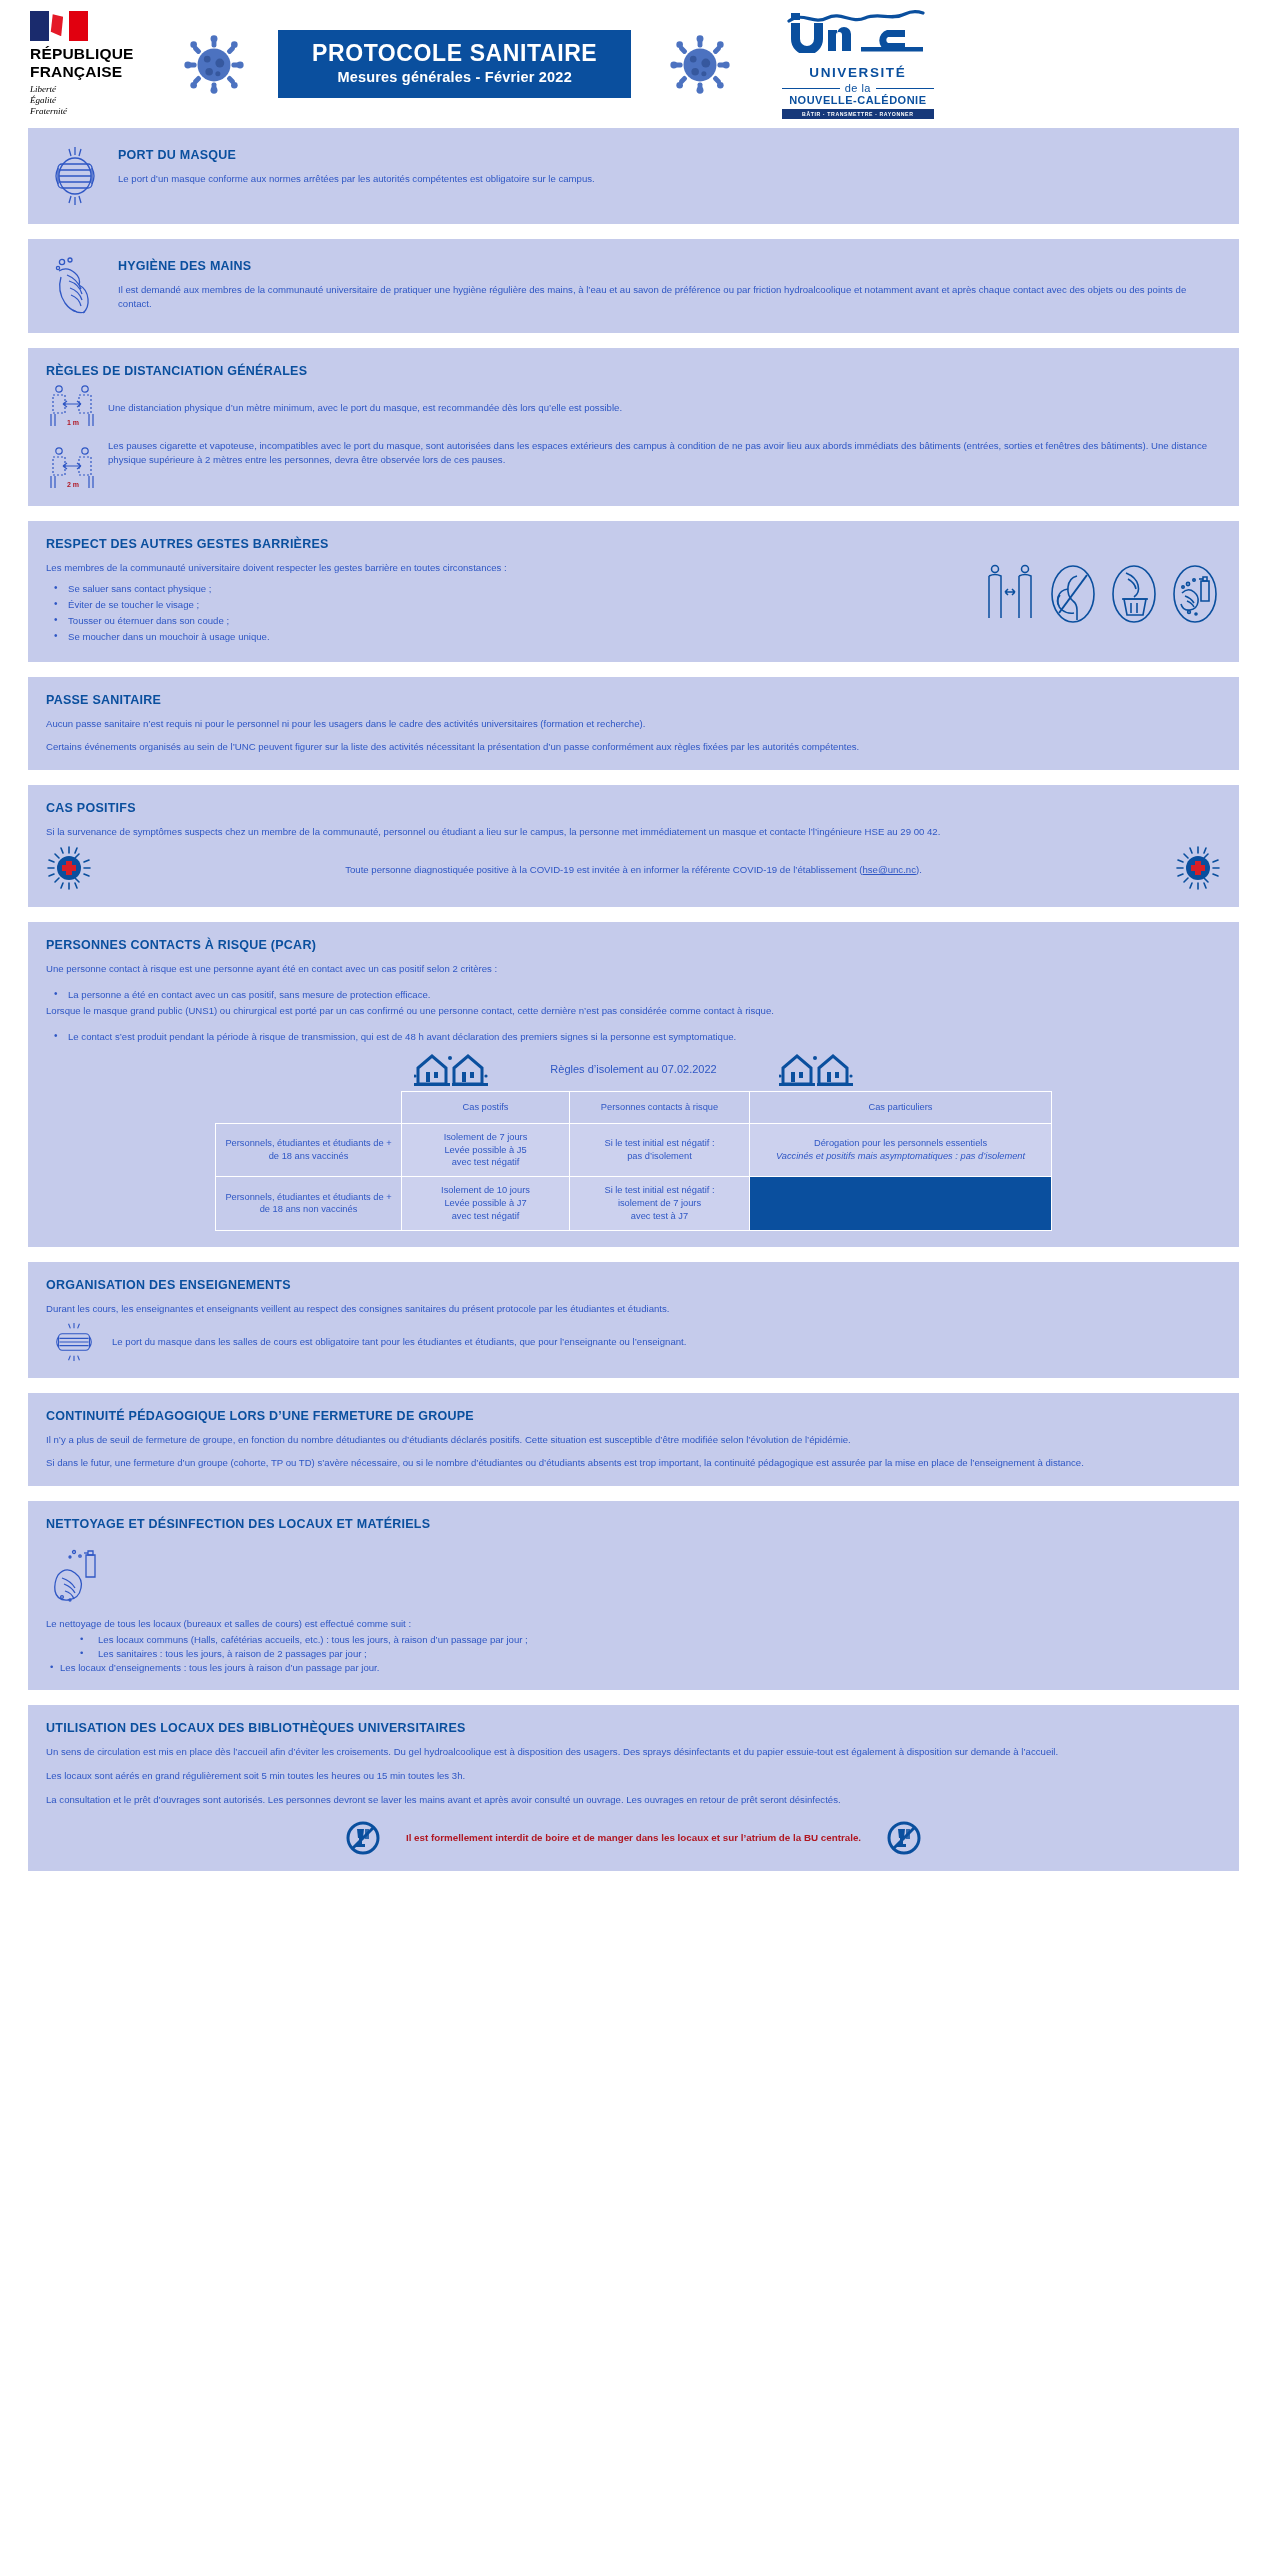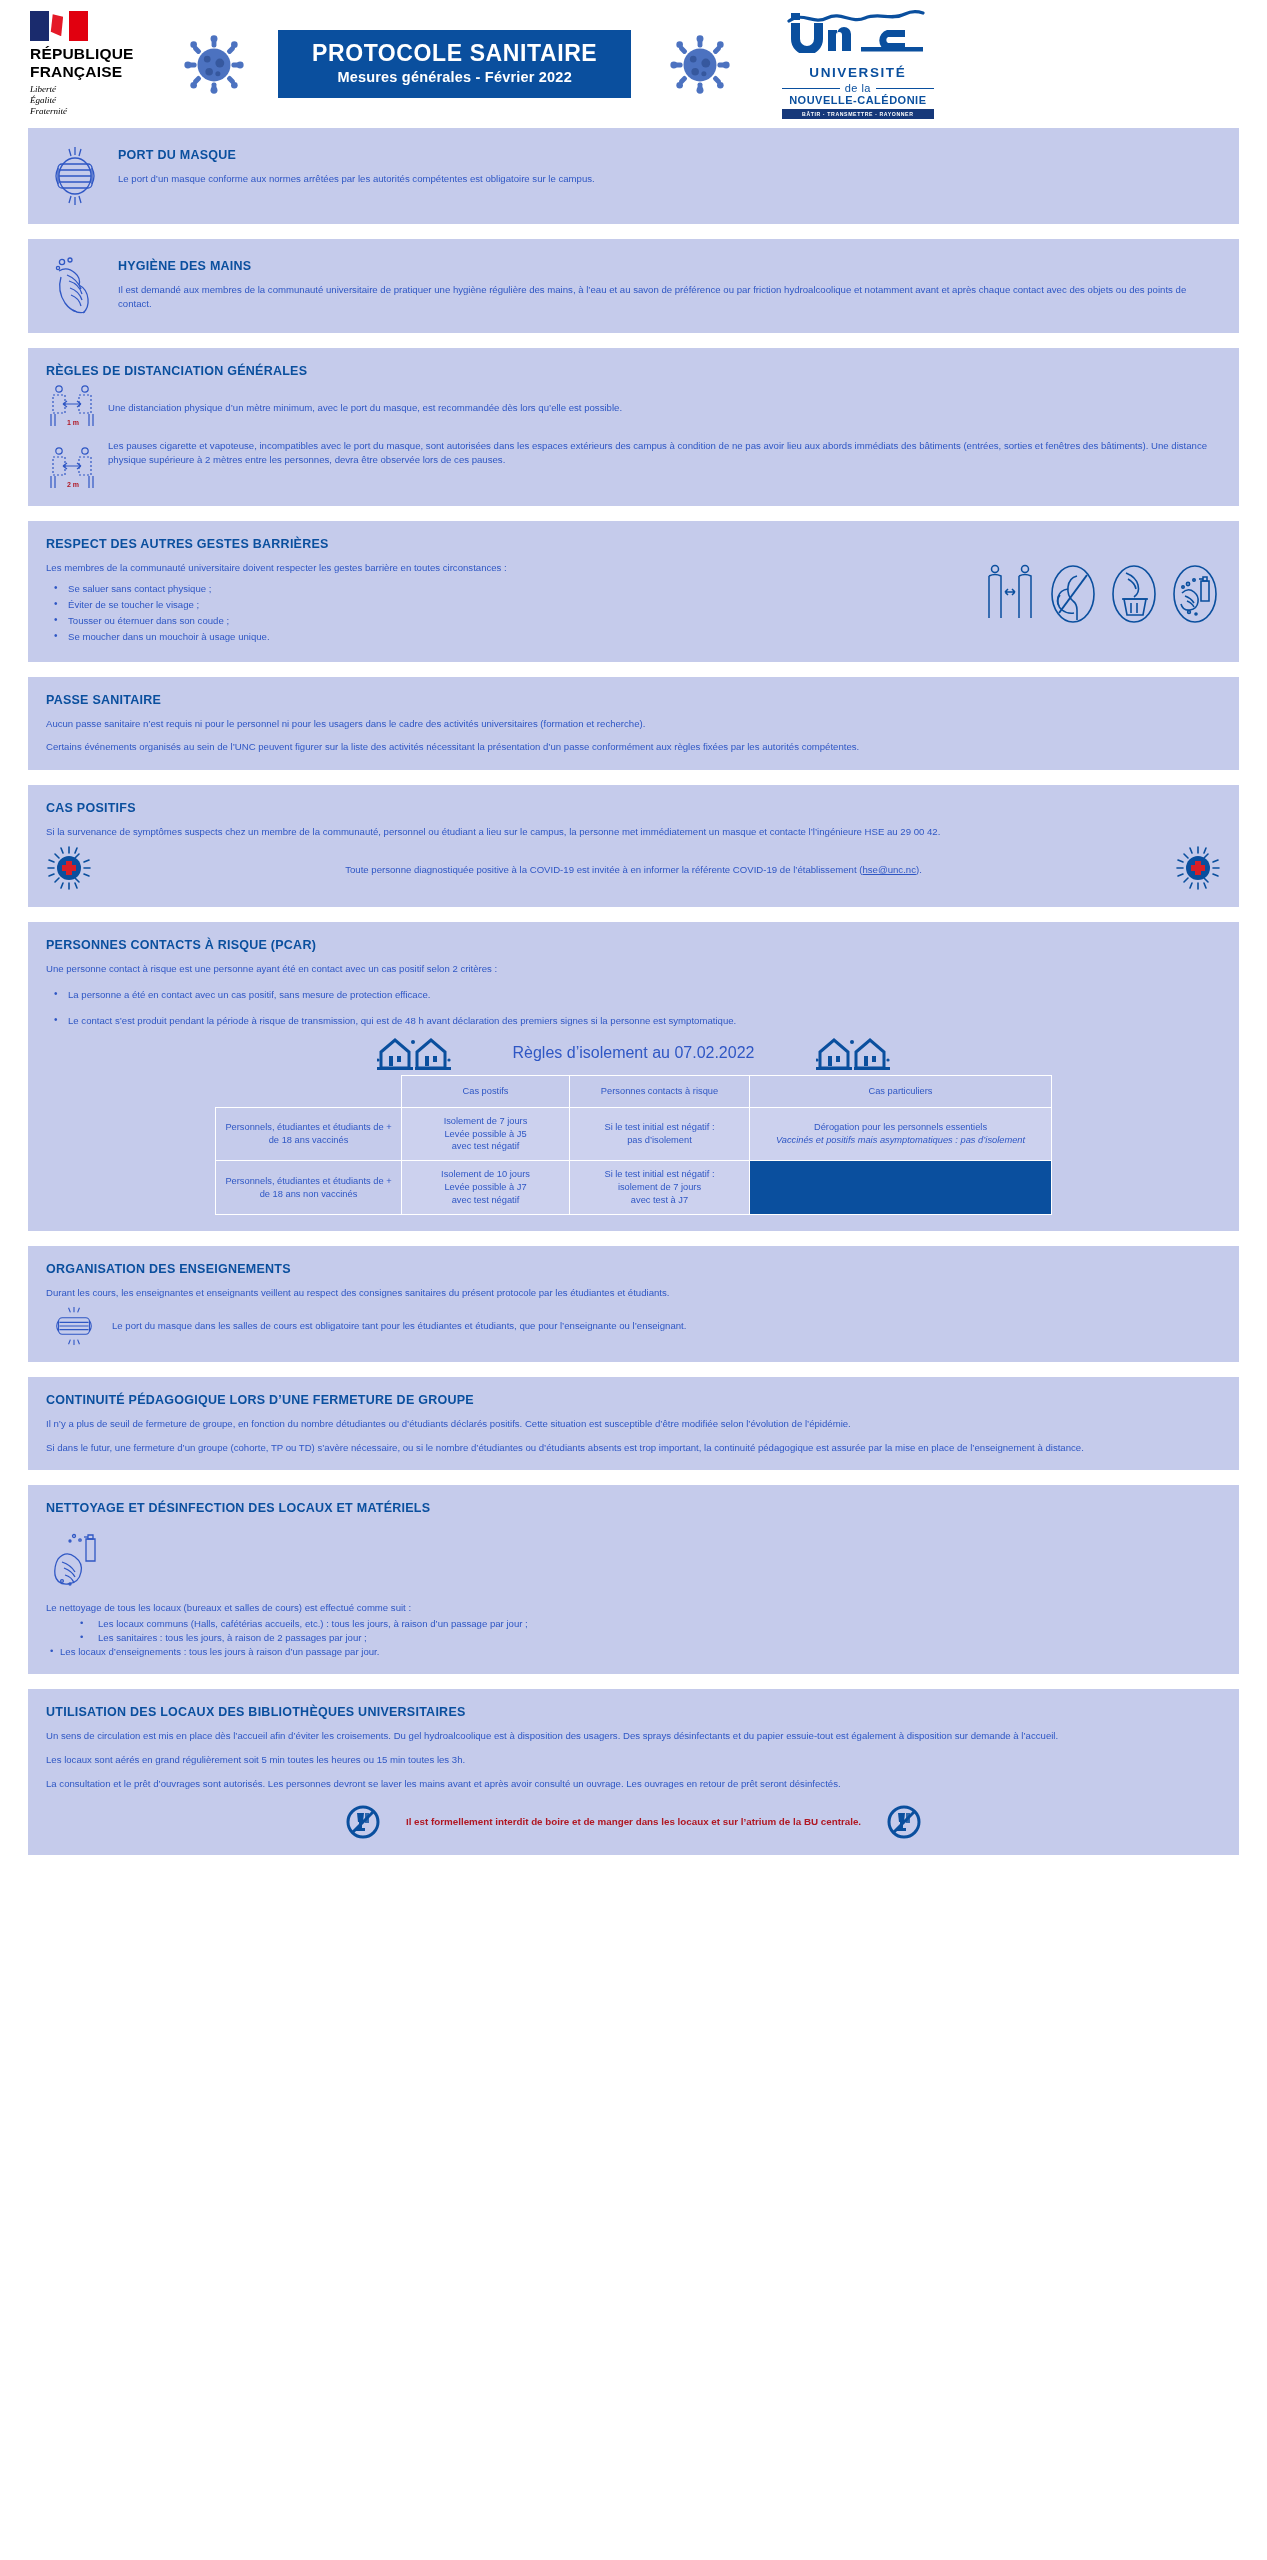--- a/index.html
+++ b/index.html
@@ -141,21 +141,21 @@
   .gestes { display: flex; align-items: flex-start; gap: 8px; }
   .gestes .left { flex: 1; }
   .gestes .right { flex: none; display:flex; align-items:flex-start; gap: 9px; padding-top: 2px; }
 
   
   .table-zone { margin-top: 8px; }
   .iso-head {
     display: flex; align-items: center; justify-content: center; gap: 62px;
     margin-bottom: 5px;
   }
-  .iso-head .lbl { color: #2f57c4; font-size: 16px; }
+  .iso-head .lbl { color: #2f57c4; font-size: 11px; }
   table.iso {
     border-collapse: collapse;
     width: 836px;
     margin: 0 auto;
     table-layout: fixed;
   }
   table.iso td {
     border: 1.2px solid #ffffff;
     text-align: center;
     vertical-align: middle;
@@ -501,20 +501,21 @@
       </svg>
     </div>
   </div>
 
   <div class="card">
     <h2>PERSONNES CONTACTS À RISQUE (PCAR)</h2>
     <p>Une personne contact à risque est une personne ayant été en contact avec un cas positif selon 2 critères :</p>
     <ul class="bul" style="margin-top:12px;">
       <li>La personne a été en contact avec un cas positif, sans mesure de protection efficace.</li>
     </ul>
+    <p class="tight" style="margin-top:1px">Lorsque le masque grand public (UNS1) ou chirurgical est porté par un cas confirmé ou une personne contact, cette dernière n’est pas considérée comme contact à risque.</p>
     <ul class="bul" style="margin-top:12px;">
       <li>Le contact s’est produit pendant la période à risque de transmission, qui est de 48 h avant déclaration des premiers signes si la personne est symptomatique.</li>
     </ul>
 
     <div class="table-zone">
       <div class="iso-head">
         <svg width="74" height="34" viewBox="0 0 74 34">
           <g fill="#0a4f9e">
             <path d="M4 16 l14 -12 l14 12 v16 h-28 z" fill="none" stroke="#0a4f9e" stroke-width="3"></path>
             <path d="M12 20 h4 v10 h-4 z"></path>

